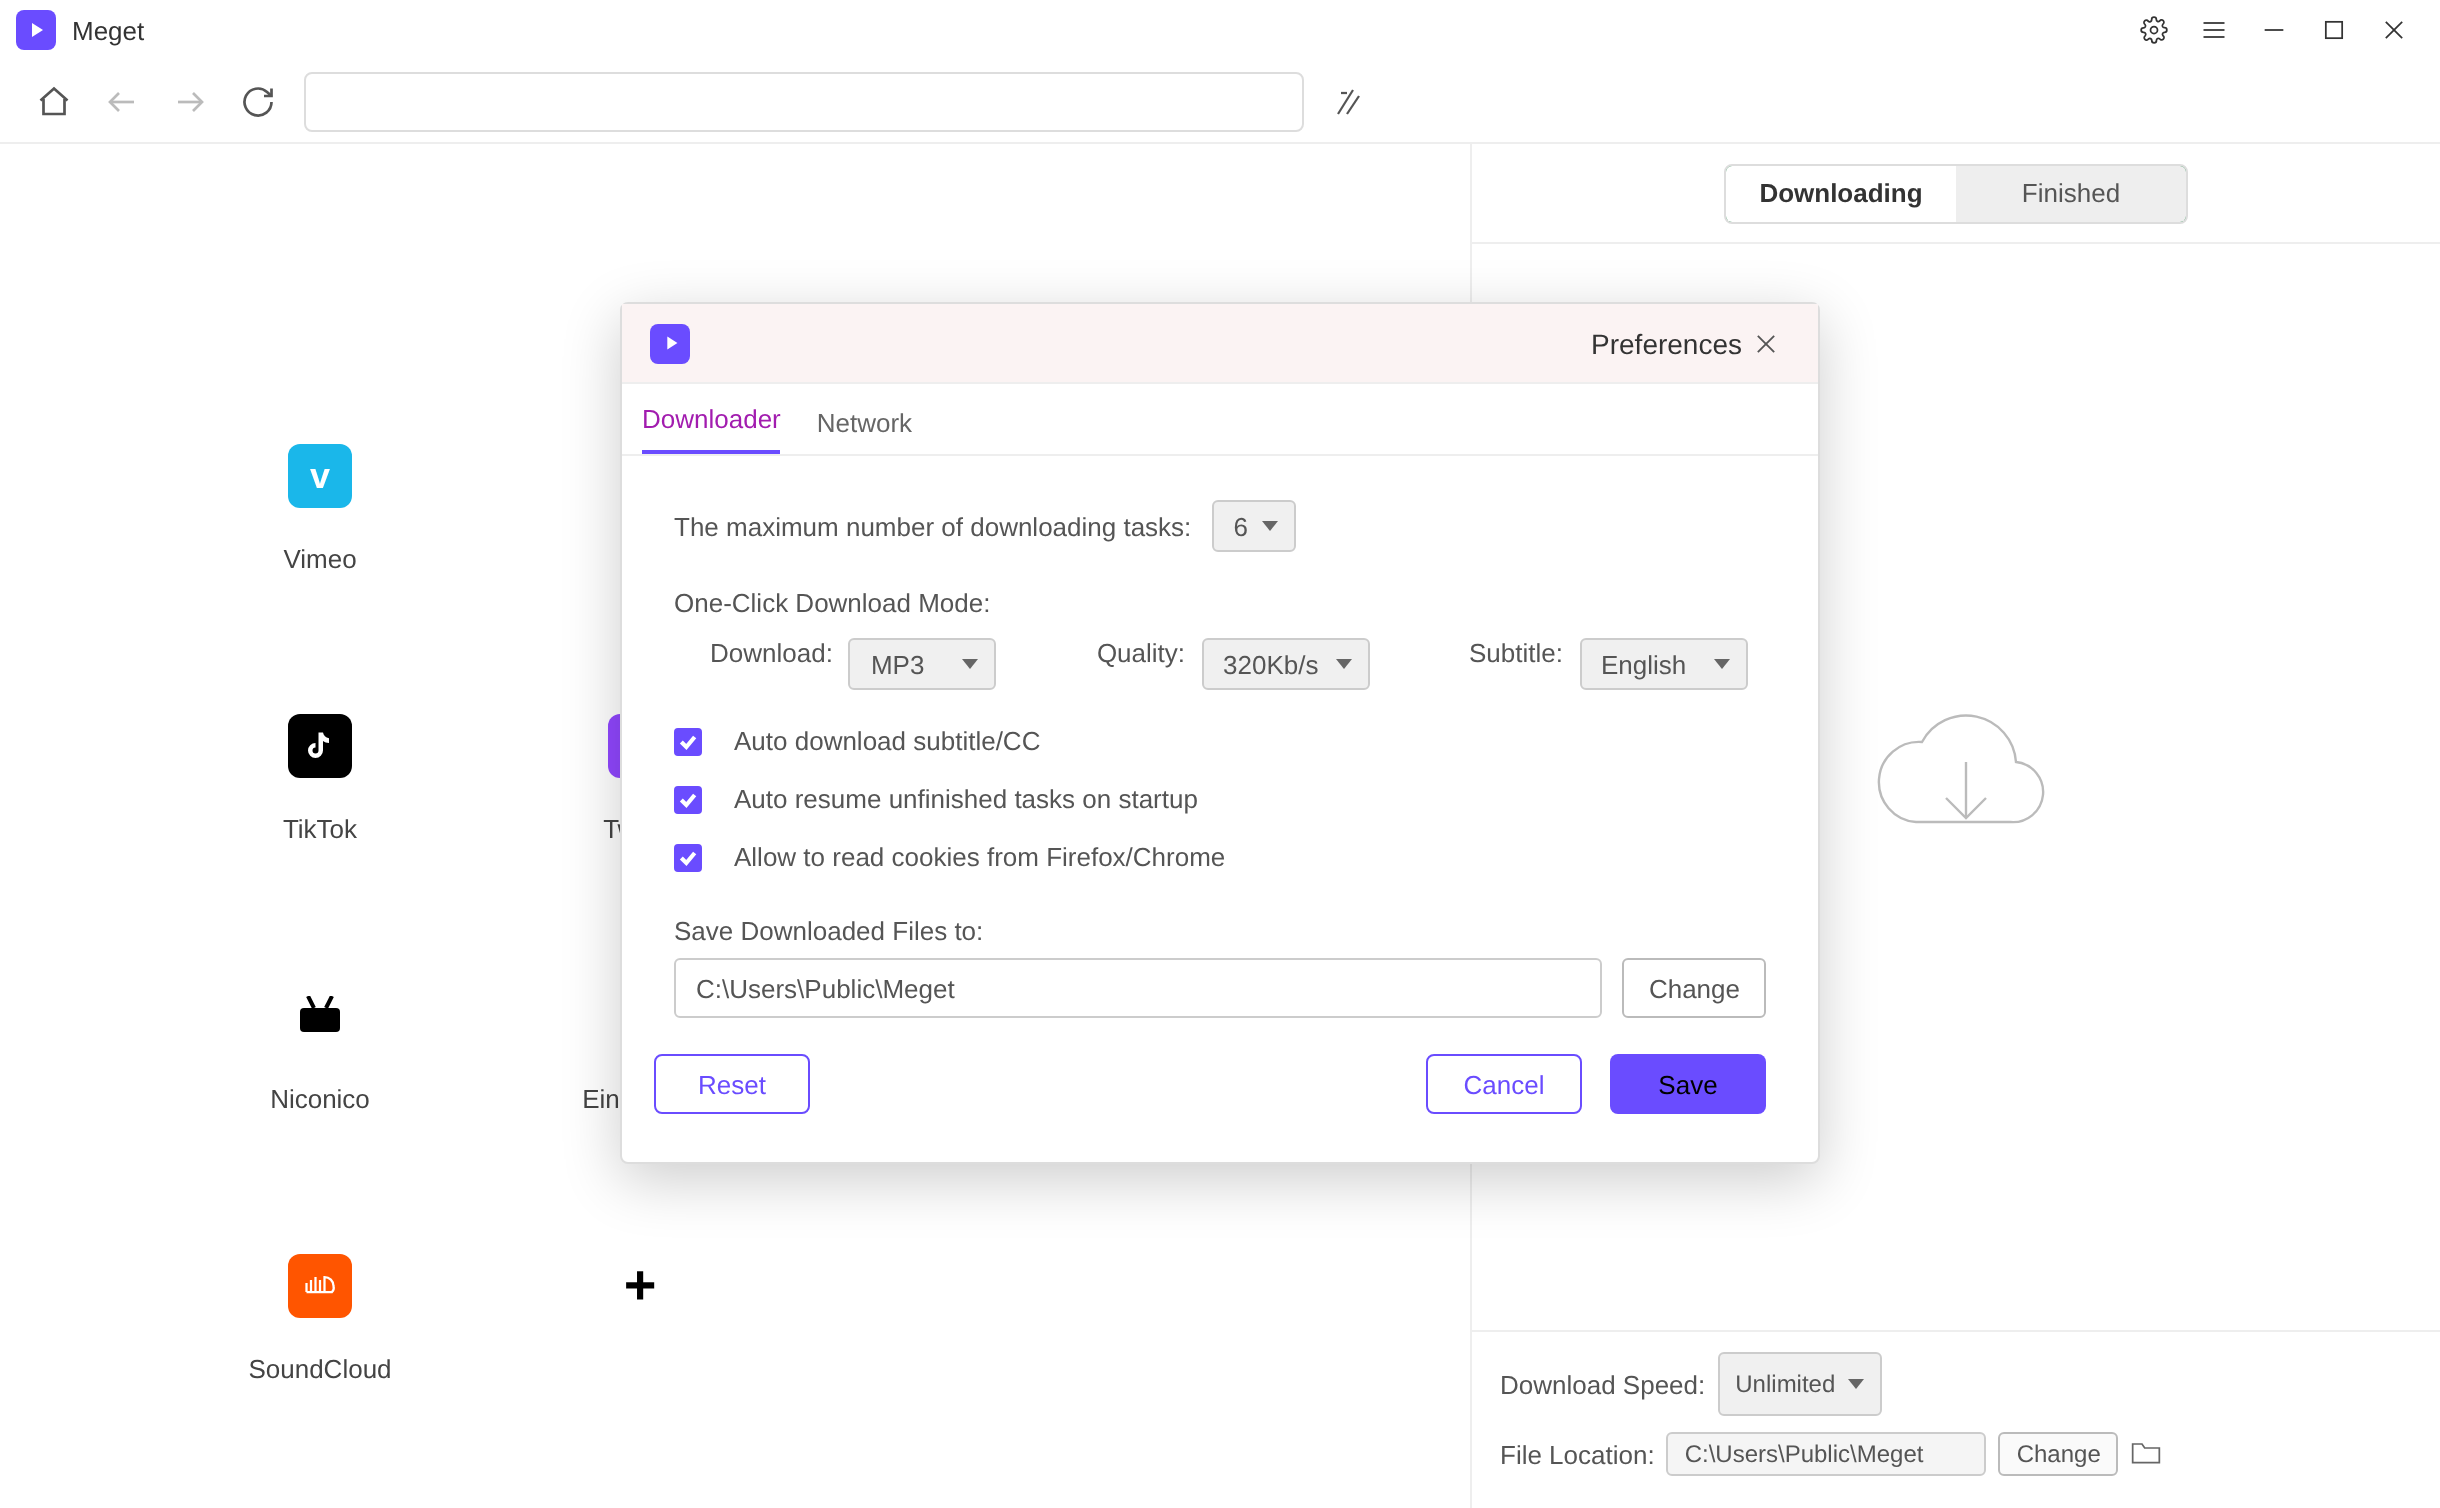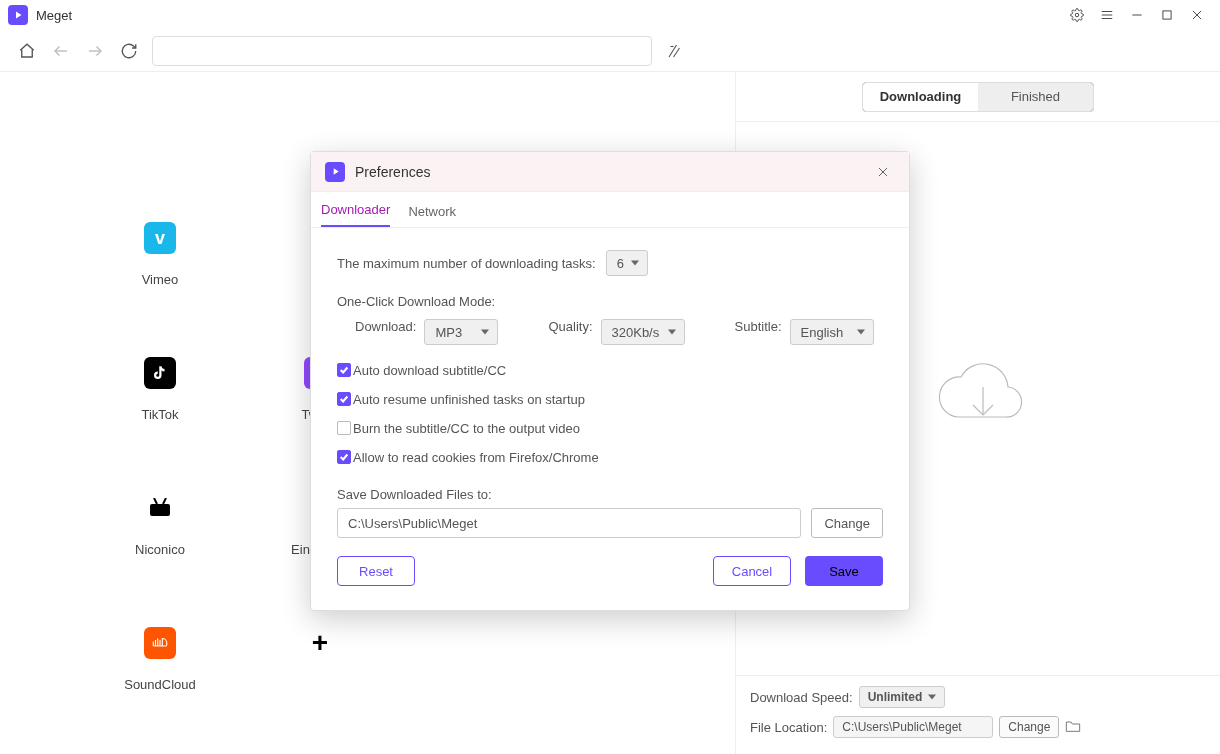--- a/index.html
+++ b/index.html
@@ -52,60 +52,60 @@
   .dl-tab.inactive { background: #eee; }
 
   
   .dl-body { flex: 1; display: flex; align-items: center; justify-content: center; }
   .cloud-icon svg { width: 100px; height: 80px; stroke: #bbb; fill: none; stroke-width: 1.2; }
 
   
   .dl-footer { border-top: 1px solid #eee; padding: 10px 14px 8px 14px; font-size: 13px; color: #555; }
   .dl-footer-row { display: flex; align-items: center; margin-bottom: 8px; gap: 6px; }
   .dl-footer-label { display: inline-block; }
-  .mini-select { border: 1px solid #ccc; background: #f0f0f0; border-radius: 3px; height: 22px; padding: 0 22px 0 8px; font-size: 12px; color: #555; display: inline-flex; align-items: center; position: relative; font-weight: bold; }
+  .mini-select { border: 1px solid #ccc; background: #f0f0f0; border-radius: 3px; height: 32px; padding: 0 22px 0 8px; font-size: 12px; color: #555; display: inline-flex; align-items: center; position: relative; }
   .mini-select::after { content: ""; position: absolute; right: 8px; top: 50%; width: 0; height: 0; border-left: 4px solid transparent; border-right: 4px solid transparent; border-top: 5px solid #666; transform: translateY(-50%); }
   .mini-input { border: 1px solid #ccc; background: #f5f5f5; border-radius: 3px; height: 22px; padding: 0 8px; font-size: 12px; color: #555; width: 160px; }
   .mini-btn { border: 1px solid #bbb; background: #fafafa; border-radius: 3px; height: 22px; padding: 0 8px; font-size: 12px; color: #555; cursor: pointer; }
   .folder-icon svg { width: 16px; height: 14px; stroke: #666; fill: none; stroke-width: 1.3; }
 
   
   .modal { position: absolute; left: 310px; top: 151px; width: 600px; background: #fff; border: 1px solid #ddd; border-radius: 4px; box-shadow: 0 8px 30px rgba(0,0,0,0.2); }
-  .modal-header { height: 40px; background: #fbf3f3; display: flex; align-items: center; padding: 0 14px; border-bottom: 1px solid #eee; }
+  .modal-header { height: 40px; background: #fbf3f3; display: flex; align-items: center; padding: 0 14px; border-bottom: 1px solid #eee; text-align: right; }
   .modal-header .app-icon { width: 20px; height: 20px; border-radius: 4px; background: #6a4cff; display: flex; align-items: center; justify-content: center; margin-right: 10px; }
   .modal-header .app-icon svg { width: 11px; height: 11px; fill: #fff; }
   .modal-title { font-size: 14px; color: #333; flex: 1; }
   .modal-close { width: 24px; height: 24px; display: flex; align-items: center; justify-content: center; cursor: pointer; }
   .modal-close svg { width: 14px; height: 14px; stroke: #555; stroke-width: 1.6; }
 
   .modal-tabs { height: 36px; display: flex; align-items: flex-end; padding: 0 10px; border-bottom: 1px solid #eee; gap: 18px; }
   .modal-tab { font-size: 13px; color: #666; padding: 8px 0; cursor: pointer; }
   .modal-tab.active { color: #a21caf; border-bottom: 2px solid #6a4cff; font-weight: 500; }
 
   .modal-body { padding: 22px 26px 18px 26px; font-size: 13px; color: #555; }
   .pref-row { display: flex; align-items: center; margin-bottom: 18px; gap: 10px; }
   .pref-label { color: #555; }
   .select { border: 1px solid #ccc; background: #f0f0f0; border-radius: 3px; height: 26px; padding: 0 24px 0 10px; font-size: 13px; color: #555; display: inline-flex; align-items: center; position: relative; cursor: pointer; }
   .select::after { content: ""; position: absolute; right: 8px; top: 50%; width: 0; height: 0; border-left: 4px solid transparent; border-right: 4px solid transparent; border-top: 5px solid #666; transform: translateY(-50%); }
 
   .sub-row { display: flex; align-items: center; gap: 10px; margin: 10px 0 18px 18px; }
   .sub-group { display: flex; align-items: flex-start; gap: 8px; }
   .sub-group + .sub-group { margin-left: 40px; }
 
-  .chk-row { display: flex; gap: 2px; margin-bottom: 14px; }
+  .chk-row { display: flex; align-items: center; gap: 16px; margin-bottom: 14px; }
   .chk { width: 14px; height: 14px; border: 1.5px solid #6a4cff; border-radius: 2px; display: inline-flex; align-items: center; justify-content: center; cursor: pointer; }
   .chk.checked { background: #6a4cff; }
   .chk.checked svg { width: 10px; height: 10px; stroke: #fff; stroke-width: 2.5; fill: none; }
   .chk.unchecked { border-color: #bbb; }
 
   .path-row { display: flex; gap: 10px; margin-top: 6px; }
   .path-input { flex: 1; height: 30px; border: 1px solid #ccc; border-radius: 3px; padding: 0 10px; font-size: 13px; color: #555; }
   .change-btn { height: 30px; padding: 0 12px; border: 1px solid #bbb; border-radius: 3px; background: #fff; font-size: 13px; color: #555; cursor: pointer; }
 
-  .modal-footer { display: flex; padding: 0 26px 24px 26px; gap: 14px; align-items: center; }
+  .modal-footer { display: flex; padding: 0 26px 24px 16px; gap: 14px; align-items: center; }
   .reset-btn { width: 78px; height: 30px; border: 1px solid #6a4cff; color: #6a4cff; background: #fff; border-radius: 4px; font-size: 13px; cursor: pointer; }
   .footer-spacer { flex: 1; }
   .cancel-btn { width: 78px; height: 30px; border: 1px solid #6a4cff; color: #6a4cff; background: #fff; border-radius: 4px; font-size: 13px; cursor: pointer; }
   .save-btn { width: 78px; height: 30px; border: none; color: #000000; background: #6a4cff; border-radius: 4px; font-size: 13px; cursor: pointer; }
 </style>
 </head>
 <body>
 
 <div class="titlebar">
   <span class="app-icon">
@@ -327,24 +327,20 @@
       <span>Auto download subtitle/CC</span>
     </div>
     <div class="chk-row">
       <span class="chk checked">
           <svg viewBox="0 0 12 12">
             <polyline points="2 6 5 9 10 3"></polyline>
           </svg>
         </span>
       <span>Auto resume unfinished tasks on startup</span>
     </div>
-    <div class="chk-row">
-      <span class="chk unchecked"></span>
-      <span>Burn the subtitle/CC to the output video</span>
-    </div>
     <div class="chk-row" style="margin-bottom:22px">
       <span class="chk checked">
           <svg viewBox="0 0 12 12">
             <polyline points="2 6 5 9 10 3"></polyline>
           </svg>
         </span>
       <span>Allow to read cookies from Firefox/Chrome</span>
     </div>
 
     <div class="pref-row" style="margin-bottom:6px">

